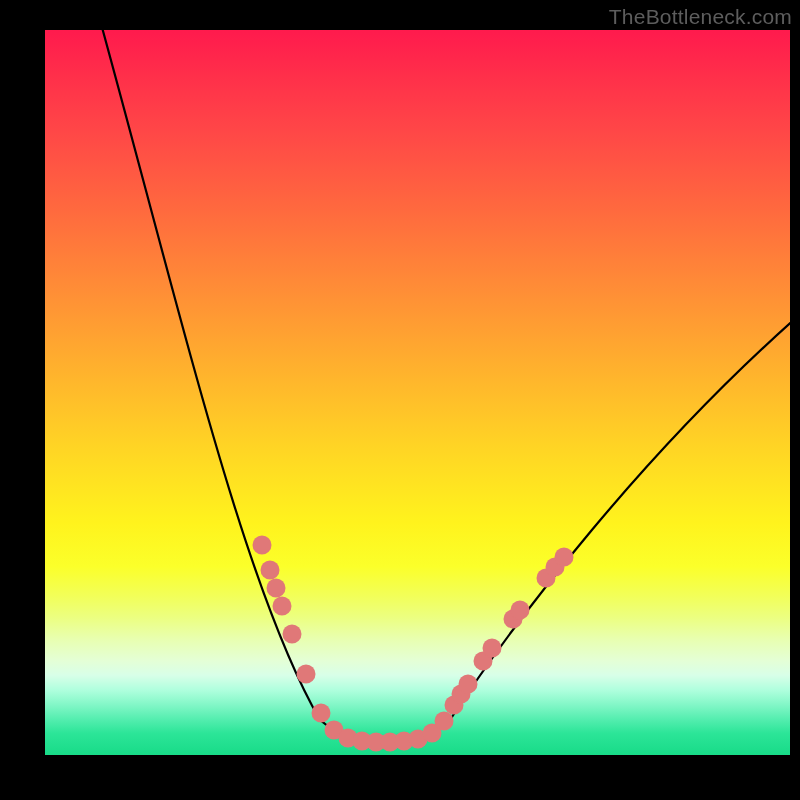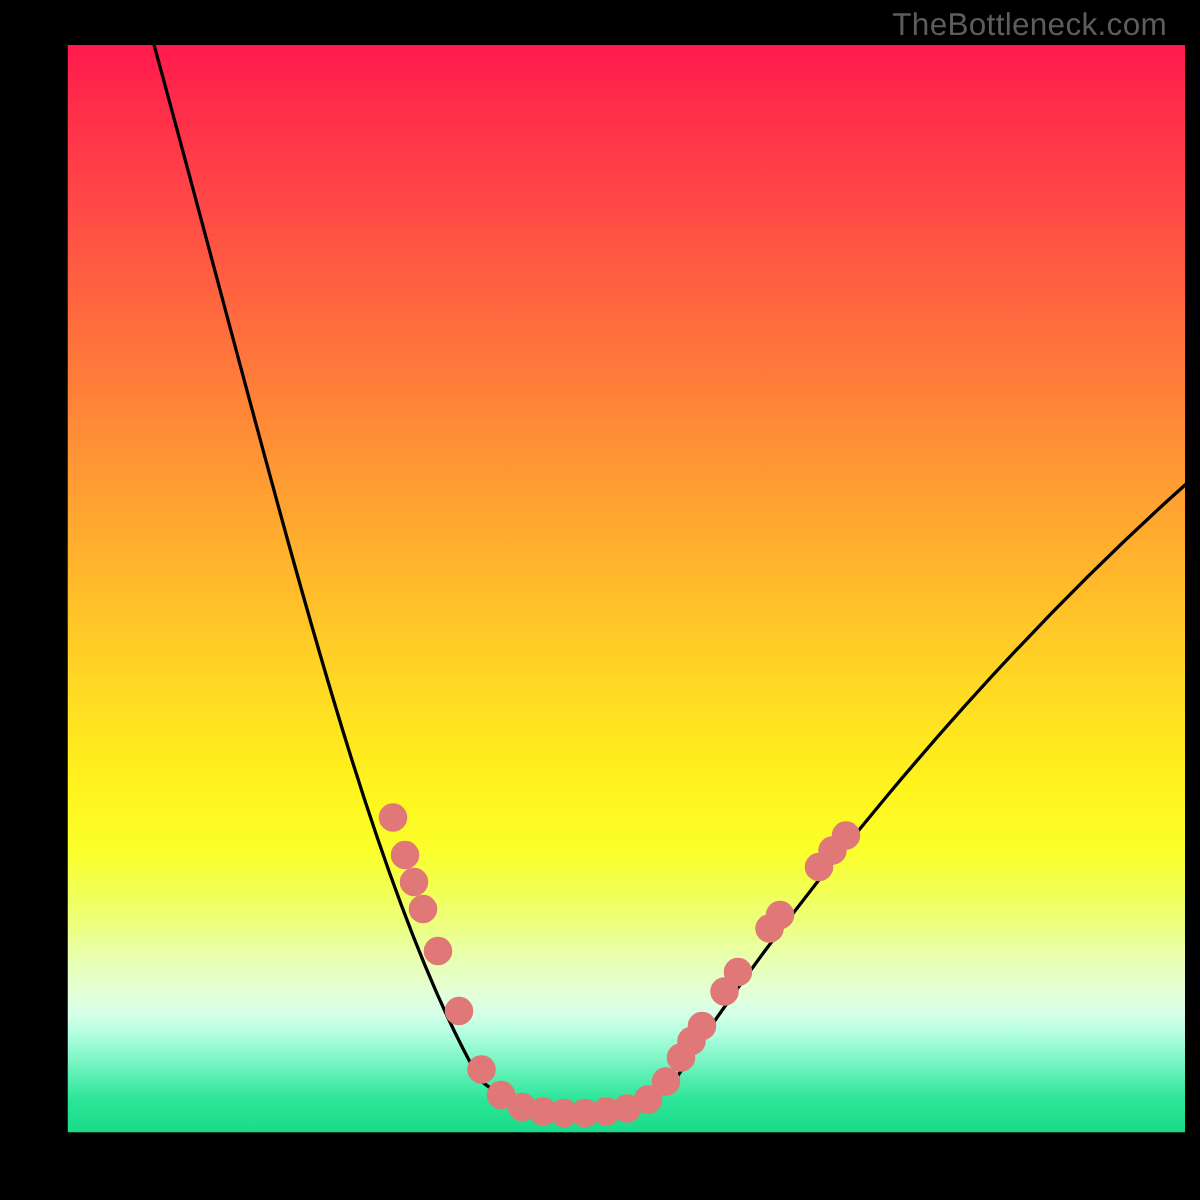--- a/index.html
+++ b/index.html
@@ -51,21 +51,21 @@
       #b0ffde 91%,
       #84f7c8 93%,
       #56eeb0 95%,
       #2ce598 97%,
       #18db88 100%
     );
   }
   .watermark {
     position: absolute;
     top: 5px;
-    right: 22px;
+    right: 8px;
     color: #5d5d5d;
     font-size: 21px;
     font-weight: 500;
     letter-spacing: 0.2px;
   }
   svg.curve {
     position: absolute;
     top: 0;
     left: 0;
   }

